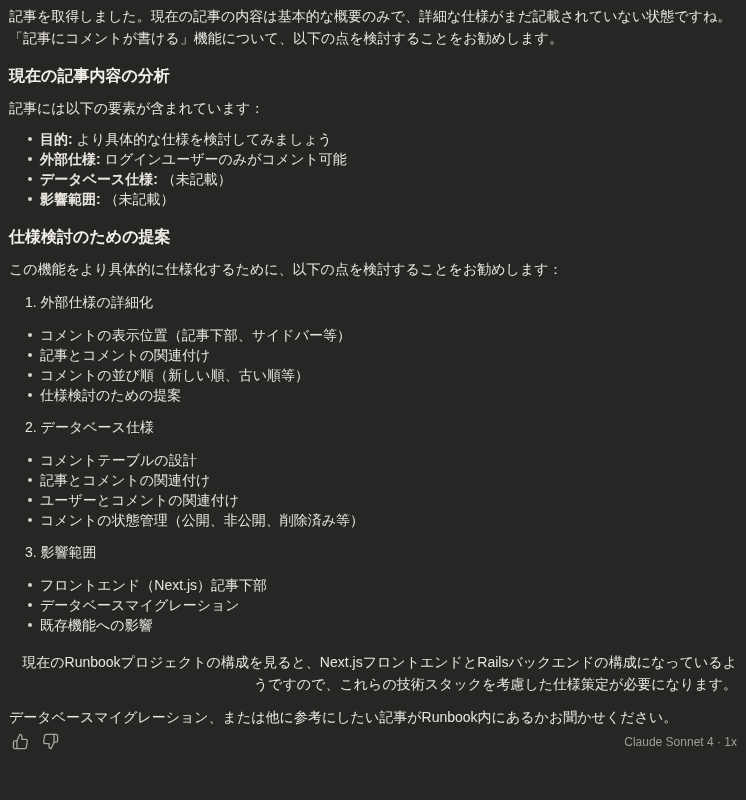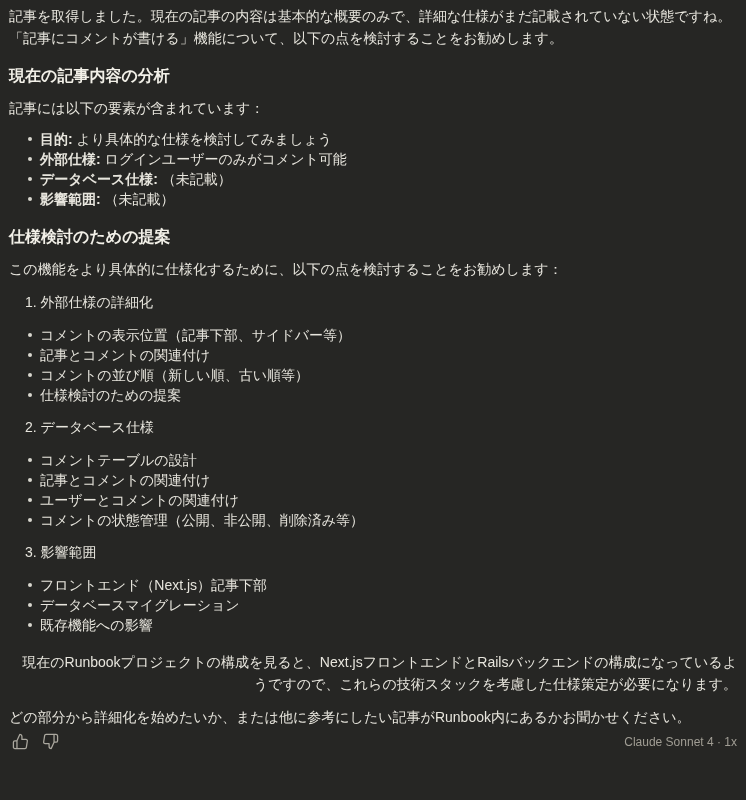--- a/index.html
+++ b/index.html
@@ -119,21 +119,21 @@
   </ul>
 
   <p class="group-title">3. 影響範囲</p>
   <ul>
     <li>フロントエンド（Next.js）記事下部</li>
     <li>データベースマイグレーション</li>
     <li>既存機能への影響</li>
   </ul>
 
   <p class="closing-1">現在のRunbookプロジェクトの構成を見ると、Next.jsフロントエンドとRailsバックエンドの構成になっているようですので、これらの技術スタックを考慮した仕様策定が必要になります。</p>
-  <p class="closing-2">どの部分から詳細化を始めたいか、または他に参考にしたい記事がRunbook内にあるかお聞かせください。</p>
+  <p class="closing-2">データベースマイグレーション、または他に参考にしたい記事がRunbook内にあるかお聞かせください。</p>
 </div>
 
 <div class="footer">
   <div class="feedback">
     <button class="icon-btn">
       <span>
         <svg width="17" height="17" viewBox="0 0 24 24" fill="none" stroke="currentColor" stroke-width="1.8" stroke-linecap="round" stroke-linejoin="round">
           <path d="M14 9V5a3 3 0 0 0-3-3l-4 9v11h11.28a2 2 0 0 0 2-1.7l1.38-9a2 2 0 0 0-2-2.3zM7 22H4a2 2 0 0 1-2-2v-7a2 2 0 0 1 2-2h3"></path>
         </svg>
       </span>

